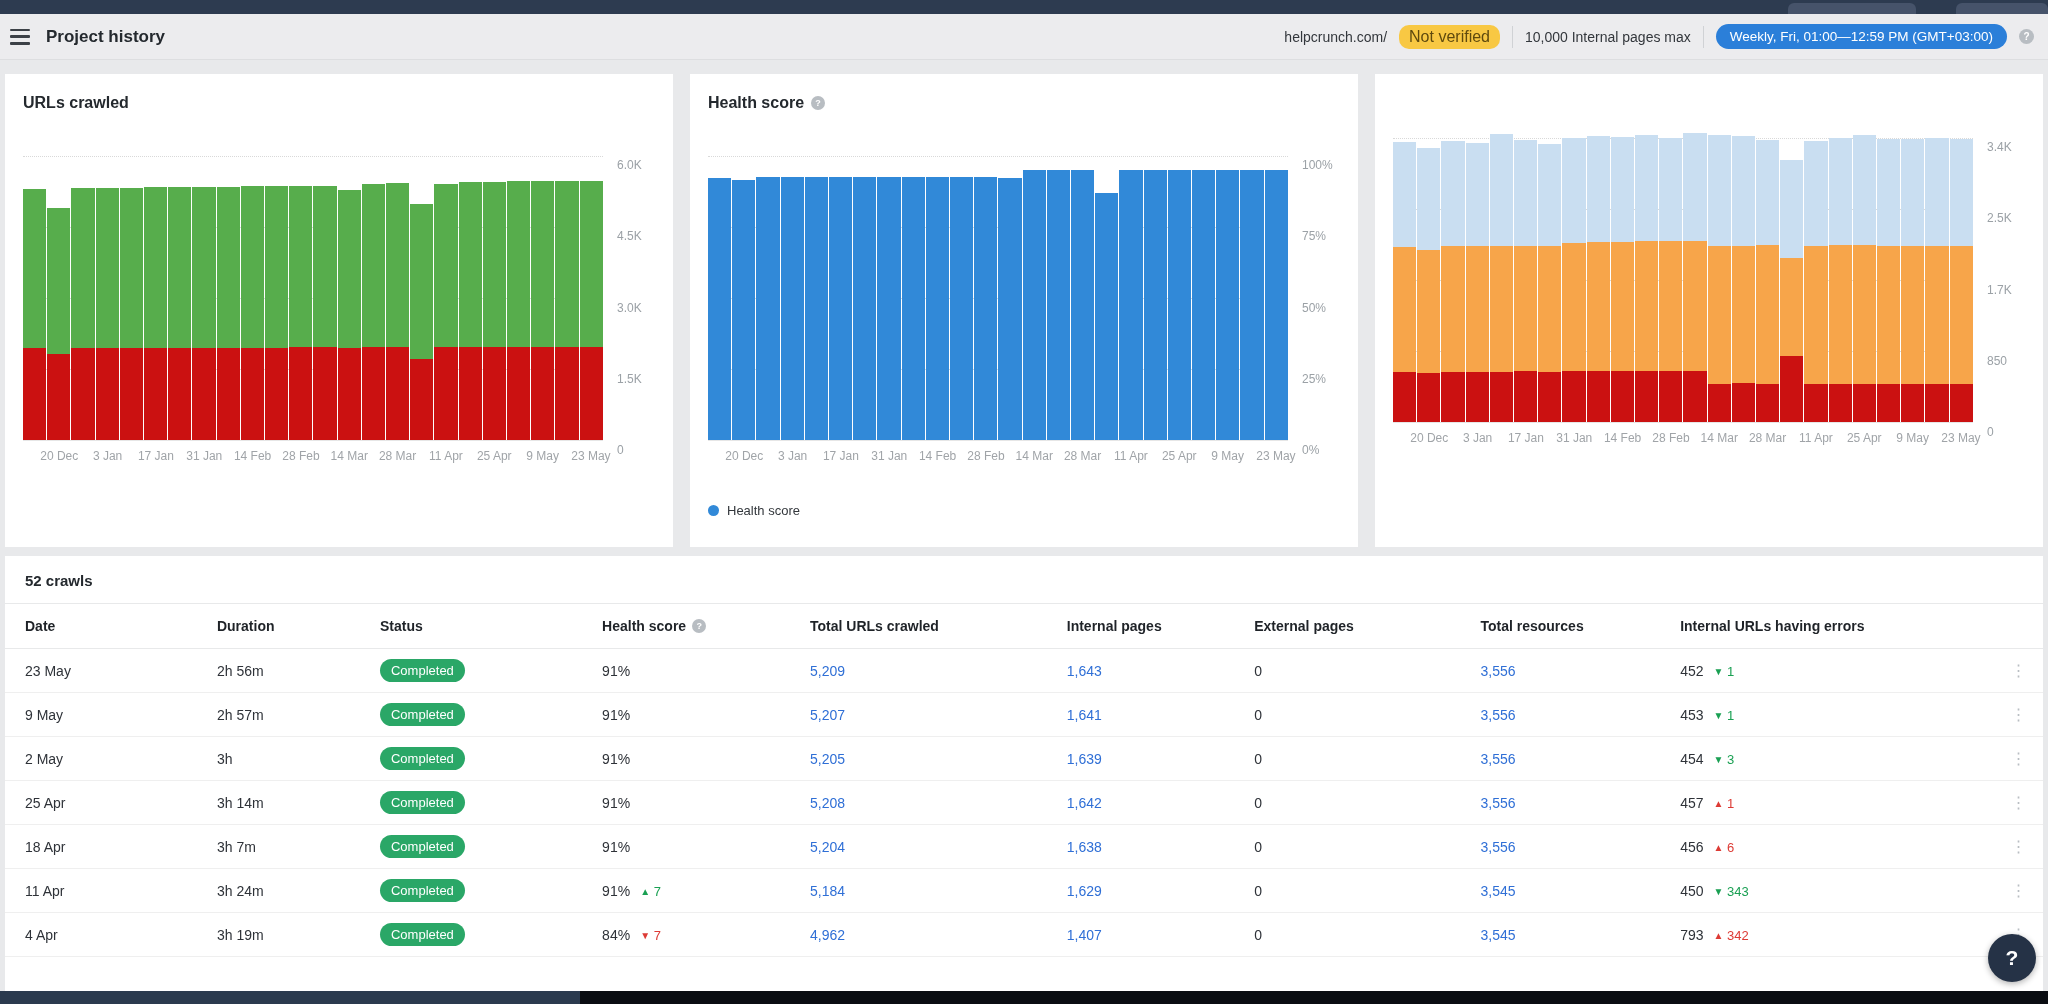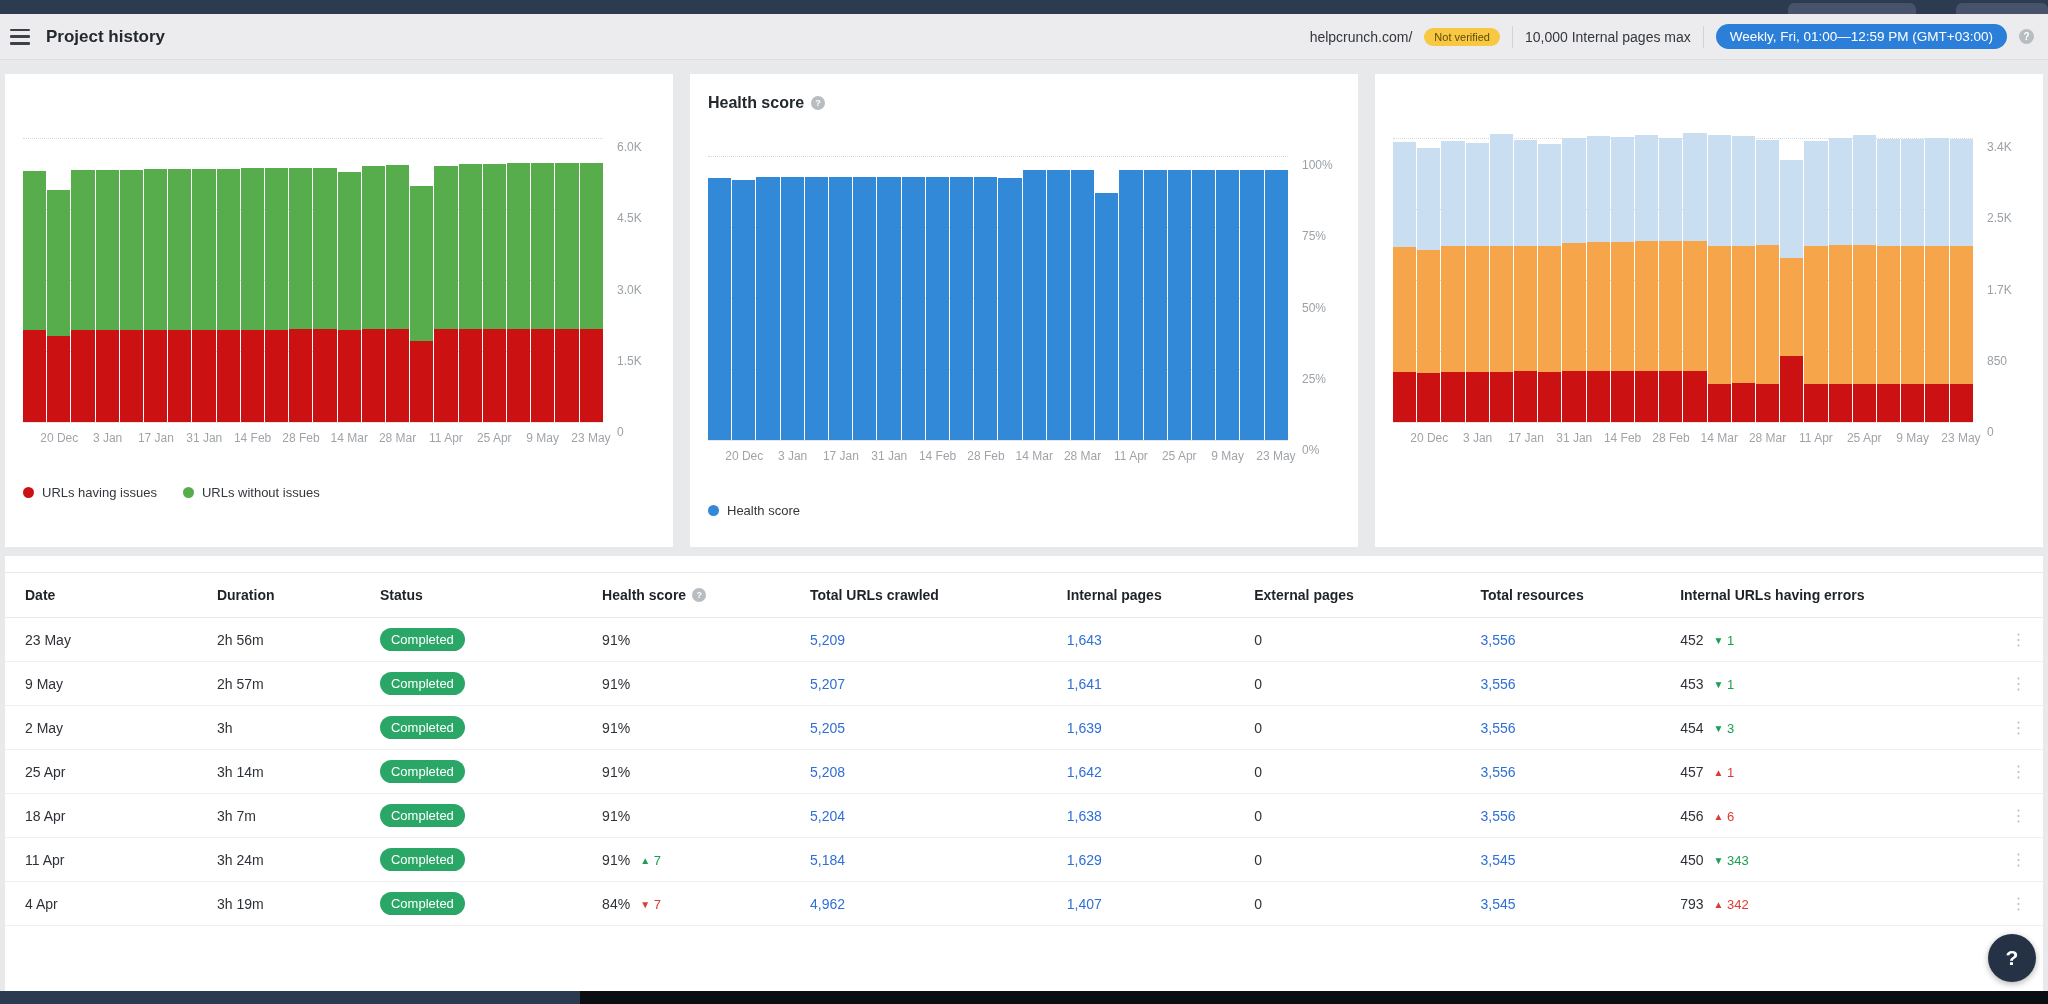--- a/index.html
+++ b/index.html
@@ -15,21 +15,21 @@
 
   
   .app-header { height:46px; background:#ececee; display:flex; align-items:center;
     justify-content:space-between; padding:0 14px 0 10px; border-bottom:1px solid #dddee0;}
   .header-left { display:flex; align-items:center; gap:16px; }
   .hamburger { width:20px; height:16px; display:flex; flex-direction:column;
     justify-content:space-between; cursor:pointer; }
   .hamburger span { display:block; height:2.5px; background:#3c4147; border-radius:1px; }
   .page-title { font-size:17px; font-weight:bold; color:#24292e; }
   .header-right { display:flex; align-items:center; gap:12px; font-size:14px; color:#33373c; }
-  .badge-yellow { background:#f8c843; color:#5f4a0e; font-size:11px; padding:3px 10px;
+  .badge-yellow { background:#f8c843; color:#5f4a0e; font-size:16px; padding:3px 10px;
     border-radius:10px; }
   .vdiv { width:1px; height:22px; background:#d0d2d5; }
   .pill-blue { background:#2b7fd9; color:#fff; border:none; font-size:13.5px;
     font-family:inherit; padding:5px 14px; border-radius:14px; cursor:pointer; }
   .help-circle { width:15px; height:15px; border-radius:50%; background:#b8bdc2; color:#fff;
     font-size:10px; font-weight:bold; display:inline-flex; align-items:center; justify-content:center; }
 
   main { padding:14px 5px 0 5px; }
   .cards-row { display:grid; grid-template-columns:repeat(3,1fr); gap:17px; }
   .card { background:#fff; }
@@ -107,20 +107,23 @@
     <span class="vdiv"></span>
     <button class="pill-blue">Weekly, Fri, 01:00—12:59 PM (GMT+03:00)</button>
     <span class="help-circle">?</span>
   </div>
 </header>
 
 <main>
   <div class="cards-row">
 
     <section class="card chart-card">
+      <div class="chart-title-row">
+        <span class="chart-title">URLs crawled</span>
+      </div>
       <div class="plot-row">
         <div class="plot" id="plot-0">
             <div class="gridline" style="top: 0%;"></div>
             <div class="gridline" style="top: 25%;"></div>
             <div class="gridline" style="top: 50%;"></div>
             <div class="gridline" style="top: 75%;"></div>
             <div class="bars">
               <div class="bar">
                 <div class="seg" style="height: 159.6px; background: rgb(87, 173, 76);"></div>
                 <div class="seg" style="height: 91.675px; background: rgb(203, 17, 17);"></div>
@@ -233,30 +236,20 @@
           <span class="xlabel" style="left: 22.9167%;">17 Jan</span>
           <span class="xlabel" style="left: 31.25%;">31 Jan</span>
           <span class="xlabel" style="left: 39.5833%;">14 Feb</span>
           <span class="xlabel" style="left: 47.9167%;">28 Feb</span>
           <span class="xlabel" style="left: 56.25%;">14 Mar</span>
           <span class="xlabel" style="left: 64.5833%;">28 Mar</span>
           <span class="xlabel" style="left: 72.9167%;">11 Apr</span>
           <span class="xlabel" style="left: 81.25%;">25 Apr</span>
           <span class="xlabel" style="left: 89.5833%;">9 May</span>
           <span class="xlabel" style="left: 97.9167%;">23 May</span>
-        </div>
-      <div class="legend" id="legend-0">
-          <div class="legend-item">
-            <span class="legend-dot" style="background: rgb(203, 17, 17);"></span>
-            <span>URLs having issues</span>
-          </div>
-          <div class="legend-item">
-            <span class="legend-dot" style="background: rgb(87, 173, 76);"></span>
-            <span>URLs without issues</span>
-          </div>
         </div>
     </section>
 
     <section class="card chart-card">
       <div class="chart-title-row">
         <span class="chart-title">Health score</span>
         <span class="q-icon">?</span>
       </div>
       <div class="plot-row">
         <div class="plot" id="plot-1">
@@ -519,20 +512,21 @@
           <span class="xlabel" style="left: 72.9167%;">11 Apr</span>
           <span class="xlabel" style="left: 81.25%;">25 Apr</span>
           <span class="xlabel" style="left: 89.5833%;">9 May</span>
           <span class="xlabel" style="left: 97.9167%;">23 May</span>
         </div>
     </section>
 
   </div>
 
   <section class="card table-card">
+    <div class="table-title">52 crawls</div>
     <table>
       <colgroup>
         <col style="width:10.4%">
           <col style="width:8%">
           <col style="width:10.9%">
         <col style="width:10.2%">
           <col style="width:12.6%">
           <col style="width:9.2%">
         <col style="width:11.1%">
           <col style="width:9.8%">

